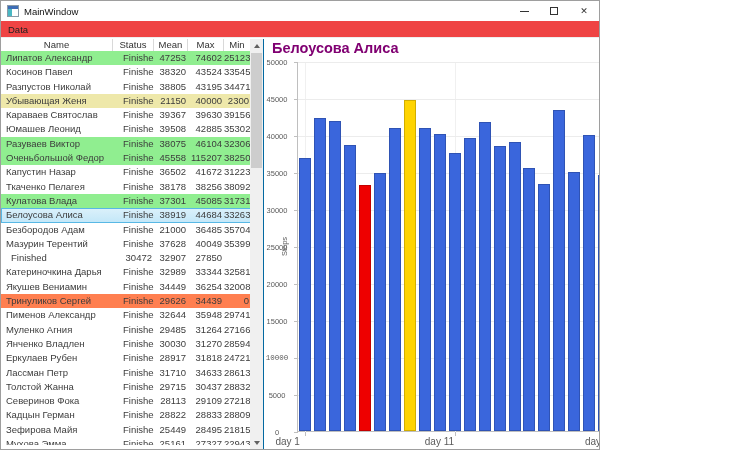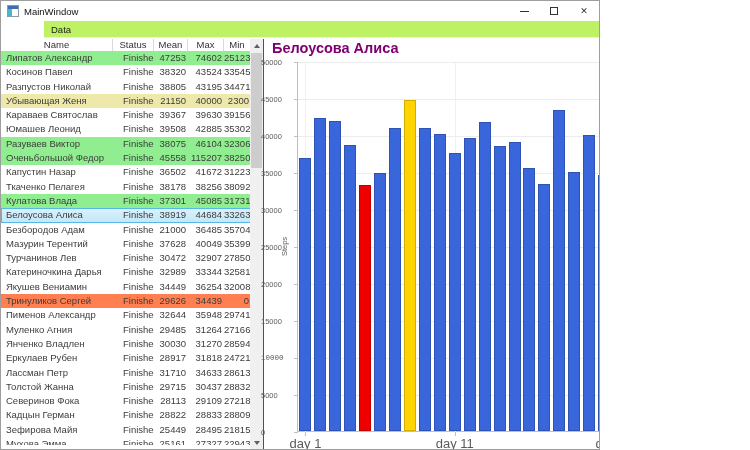--- a/index.html
+++ b/index.html
@@ -10,21 +10,21 @@
   .titlebar { height:20px; display:flex; align-items:center; padding-left:6px; background:#fff; }
   .app-icon { width:12px; height:12px; margin-right:5px; flex:0 0 auto; }
   .title-text { font-size:9.5px; color:#111; }
   .win-controls { margin-left:auto; display:flex; height:100%; }
   .wbtn { width:30px; height:100%; display:flex; align-items:center; justify-content:center; cursor:default; }
   .min-glyph { display:block; width:9px; height:1px; background:#333; }
   .max-glyph { display:block; width:8px; height:8px; border:1px solid #333; }
   .close-glyph { font-size:9px; color:#333; line-height:1; }
 
   
-  .menubar { height:17px; display:flex; align-items:center; background:#bef264; border-bottom:1px solid #eee;margin-left:43px; }
+  .menubar { height:17px; display:flex; align-items:center; background:#ef4444; border-bottom:1px solid #eee; }
   .menu-item { font-size:9.5px; color:#222; padding:0 7px; }
 
   
   .content { position:absolute; top:38px; left:0; right:0; bottom:0; display:flex; }
 
   
   .table-panel { position:relative; width:263px; height:100%; border-right:1px solid #0369a1; overflow:hidden; }
   .thead { display:grid; grid-template-columns:112px 41px 34px 36px 27px; height:12px; }
   .thead .hcell { font-size:9.5px; line-height:12px; color:#333; text-align:center; border-right:1px solid #d9d9d9; border-bottom:1px solid #ededed; background:#fff; }
   .tbody { position:absolute; top:12px; left:0; width:250px; bottom:4px; overflow:hidden; }
@@ -46,24 +46,24 @@
   .tri-down { width:0; height:0; border-left:3.5px solid transparent; border-right:3.5px solid transparent; border-top:4px solid #606060; }
   .sb-thumb { position:absolute; left:1px; top:14px; width:11px; height:115px; background:#cdcdcd; }
 
   
   .chart-panel { position:relative; flex:1; height:100%; background:#fff; }
   .chart-title { position:absolute; left:8px; top:1px; font-size:14.5px; font-weight:bold; }
   .plot { position:absolute; left:33px; top:23px; width:448px; height:370px; border-left:1px solid #bfbfbf; border-bottom:1px solid #bfbfbf; }
   .hgrid { position:absolute; left:0; right:0; height:1px; background:#ececec; }
   .vgrid { position:absolute; top:0; width:1px; background:#f0f0f0; }
   .bar { position:absolute; bottom:0; border:1px solid rgba(0,0,0,0.18); }
-  .ylab { position:absolute; left:-37px; width:32px; text-align:left; font-size:7.5px; color:#5a5a5a; line-height:9px; }
+  .ylab { position:absolute; left:-37px; width:32px; text-align:center; font-size:7.5px; color:#5a5a5a; line-height:9px; }
   .ytick { position:absolute; left:-4px; width:4px; height:1px; background:#bfbfbf; }
   .xtick { position:absolute; width:1px; height:4px; background:#bfbfbf; }
-  .xlab { position:absolute; width:60px; text-align:center; font-size:13px; color:#5a5a5a; }
+  .xlab { position:absolute; width:60px; text-align:left; font-size:10px; color:#5a5a5a; }
   .x-title { position:absolute; left:0; width:448px; text-align:center; font-size:7.5px; color:#5a5a5a; }
   .y-title { position:absolute; left:-44px; top:50%; width:60px; margin-top:-5px; text-align:center; font-size:7.5px; color:#5a5a5a; transform:rotate(-90deg); }
 </style>
 </head>
 <body>
 
 <div class="window">
 
   <div class="titlebar">
     <svg class="app-icon" viewBox="0 0 12 12">
@@ -192,21 +192,20 @@
             <div class="tcell c-min">35704</div>
           </div>
           <div class="trow">
             <div class="tcell c-name">Мазурин Терентий</div>
             <div class="tcell c-status">Finished</div>
             <div class="tcell c-mean">37628</div>
             <div class="tcell c-max">40049</div>
             <div class="tcell c-min">35399</div>
           </div>
           <div class="trow">
-            <div class="tcell c-name">Турчанинов Лев</div>
             <div class="tcell c-status">Finished</div>
             <div class="tcell c-mean">30472</div>
             <div class="tcell c-max">32907</div>
             <div class="tcell c-min">27850</div>
           </div>
           <div class="trow">
             <div class="tcell c-name">Катериночкина Дарья</div>
             <div class="tcell c-status">Finished</div>
             <div class="tcell c-mean">32989</div>
             <div class="tcell c-max">33344</div>

